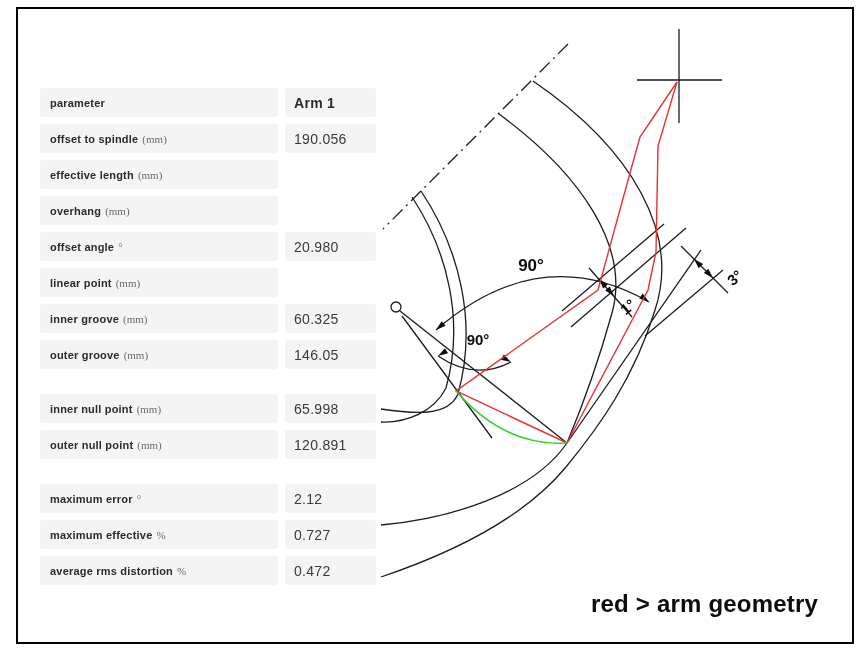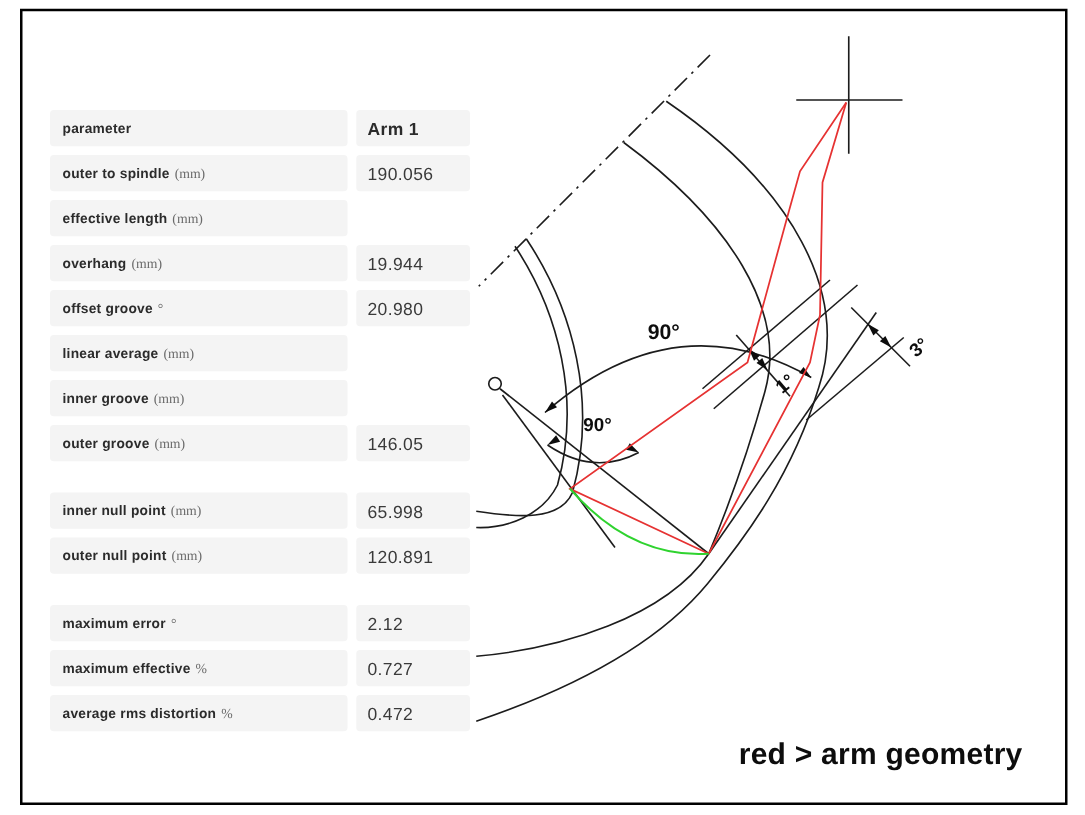--- a/index.html
+++ b/index.html
@@ -37,61 +37,61 @@
       <div class="cell lbl">
           <span class="pname">parameter</span>
         </div>
       <div class="cell val">
           <span class="pval hdr">Arm 1</span>
         </div>
     </div>
 
     <div class="prow">
       <div class="cell lbl">
-          <span class="pname">outer to spindle</span>
+          <span class="pname">offset to spindle</span>
           <span class="punit">(mm)</span>
         </div>
       <div class="cell val">
           <span class="pval">190.056</span>
         </div>
     </div>
     <div class="prow">
       <div class="cell lbl">
           <span class="pname">effective length</span>
           <span class="punit">(mm)</span>
         </div>
     </div>
     <div class="prow">
       <div class="cell lbl">
           <span class="pname">overhang</span>
           <span class="punit">(mm)</span>
         </div>
-      <div class="cell val">
-          <span class="pval">19.944</span>
-        </div>
-    </div>
-    <div class="prow">
-      <div class="cell lbl">
-          <span class="pname">offset groove</span>
+    </div>
+    <div class="prow">
+      <div class="cell lbl">
+          <span class="pname">offset angle</span>
           <span class="punit">°</span>
         </div>
       <div class="cell val">
           <span class="pval">20.980</span>
         </div>
     </div>
     <div class="prow">
       <div class="cell lbl">
-          <span class="pname">linear average</span>
+          <span class="pname">linear point</span>
           <span class="punit">(mm)</span>
         </div>
     </div>
     <div class="prow">
       <div class="cell lbl">
           <span class="pname">inner groove</span>
           <span class="punit">(mm)</span>
+        </div>
+      <div class="cell val">
+          <span class="pval">60.325</span>
         </div>
     </div>
     <div class="prow">
       <div class="cell lbl">
           <span class="pname">outer groove</span>
           <span class="punit">(mm)</span>
         </div>
       <div class="cell val">
           <span class="pval">146.05</span>
         </div>

